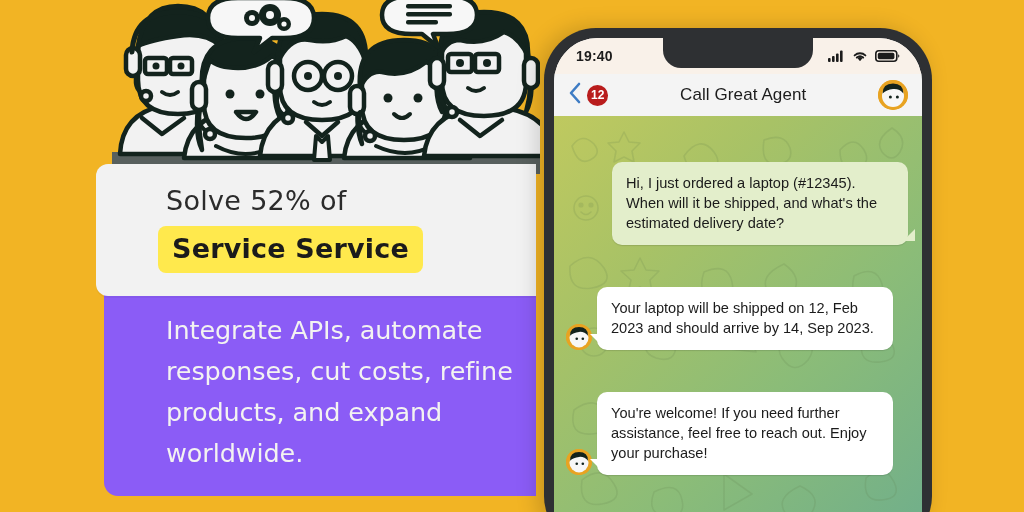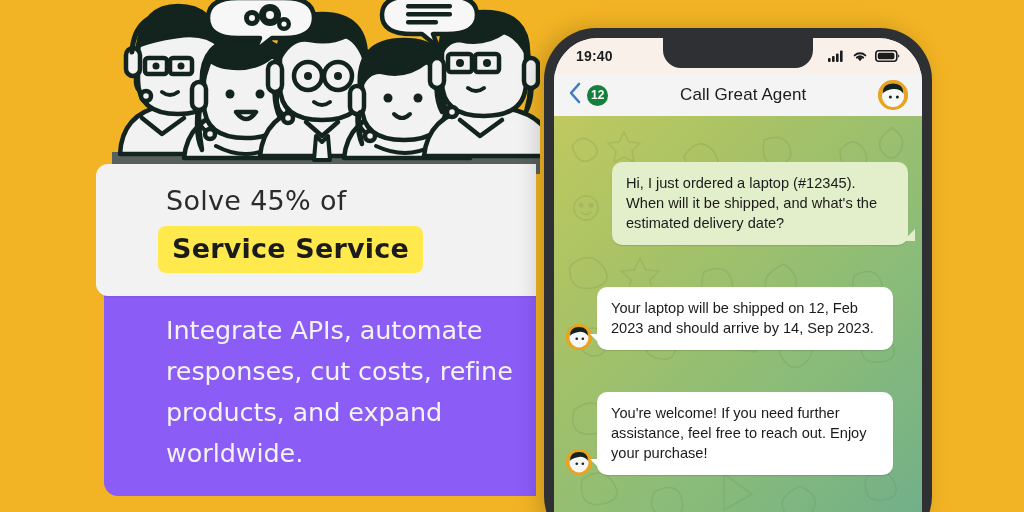--- a/index.html
+++ b/index.html
@@ -79,21 +79,21 @@
   .chat-header{
     position:absolute;left:0;top:36px;width:100%;height:42px;
     background:#F4F4F4;
     display:flex;align-items:center;
     box-sizing:border-box;padding:0 14px;
   }
   .back-group{display:flex;align-items:center;gap:6px;}
   .chev{display:block;}
   .badge{
     min-width:21px;height:21px;border-radius:50%;
-    background:#15803d;color:#fff;font-size:12px;font-weight:bold;
+    background:#b91c1c;color:#fff;font-size:12px;font-weight:bold;
     display:flex;align-items:center;justify-content:center;
     font-family:"Liberation Sans",sans-serif;
     box-sizing:border-box;padding:0 4px;
   }
   .chat-title{
     flex:1;text-align:center;font-size:17px;color:#1C1C1C;
     font-family:"Liberation Sans",sans-serif;letter-spacing:.1px;
   }
   .avatar{
     width:30px;height:30px;border-radius:50%;
@@ -244,21 +244,21 @@
         </g>
       </g>
     </svg>
   </div>
 
   <div class="dark-card">
     <div class="body-text">Integrate APIs, automate responses, cut costs, refine products, and expand worldwide.</div>
   </div>
 
   <div class="white-card">
-    <div class="headline">Solve 45% of</div>
+    <div class="headline">Solve 52% of</div>
     <div class="highlight">Service Service</div>
   </div>
 
   <div class="phone">
     <div class="phone-inner">
 
       <div class="statusbar">
         <div class="status-time">19:40</div>
         <div class="status-icons">
           <span>

